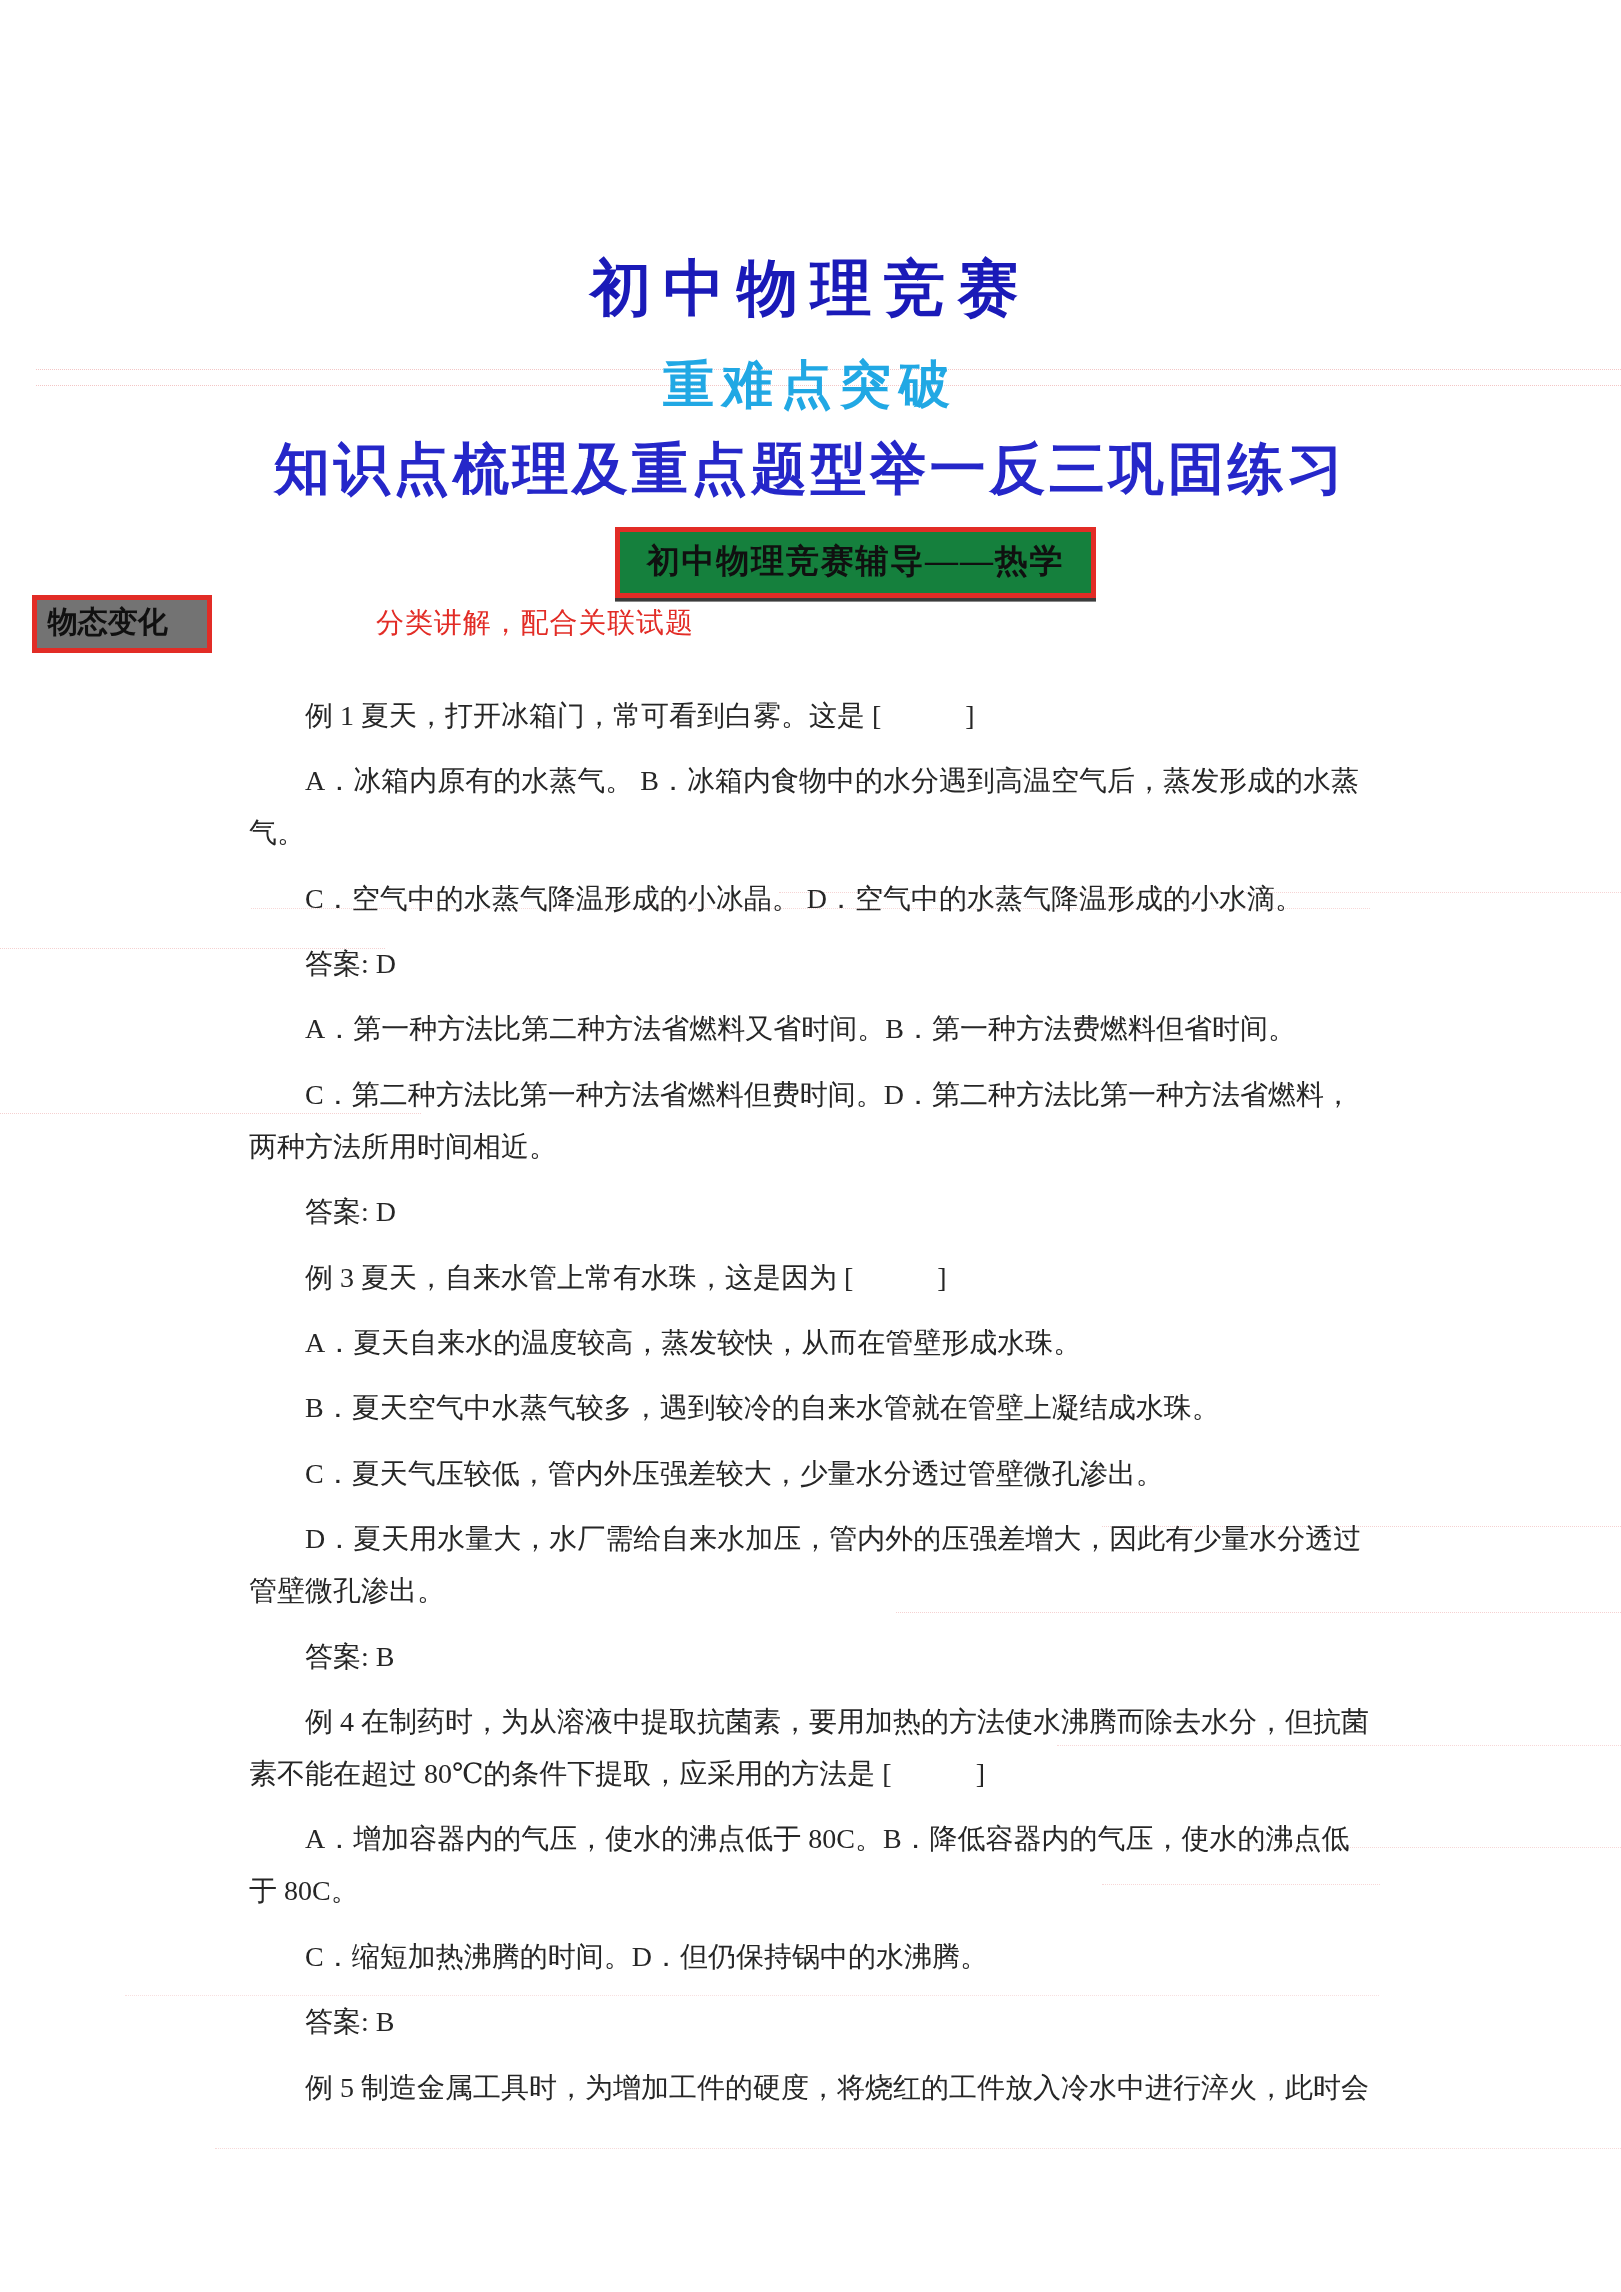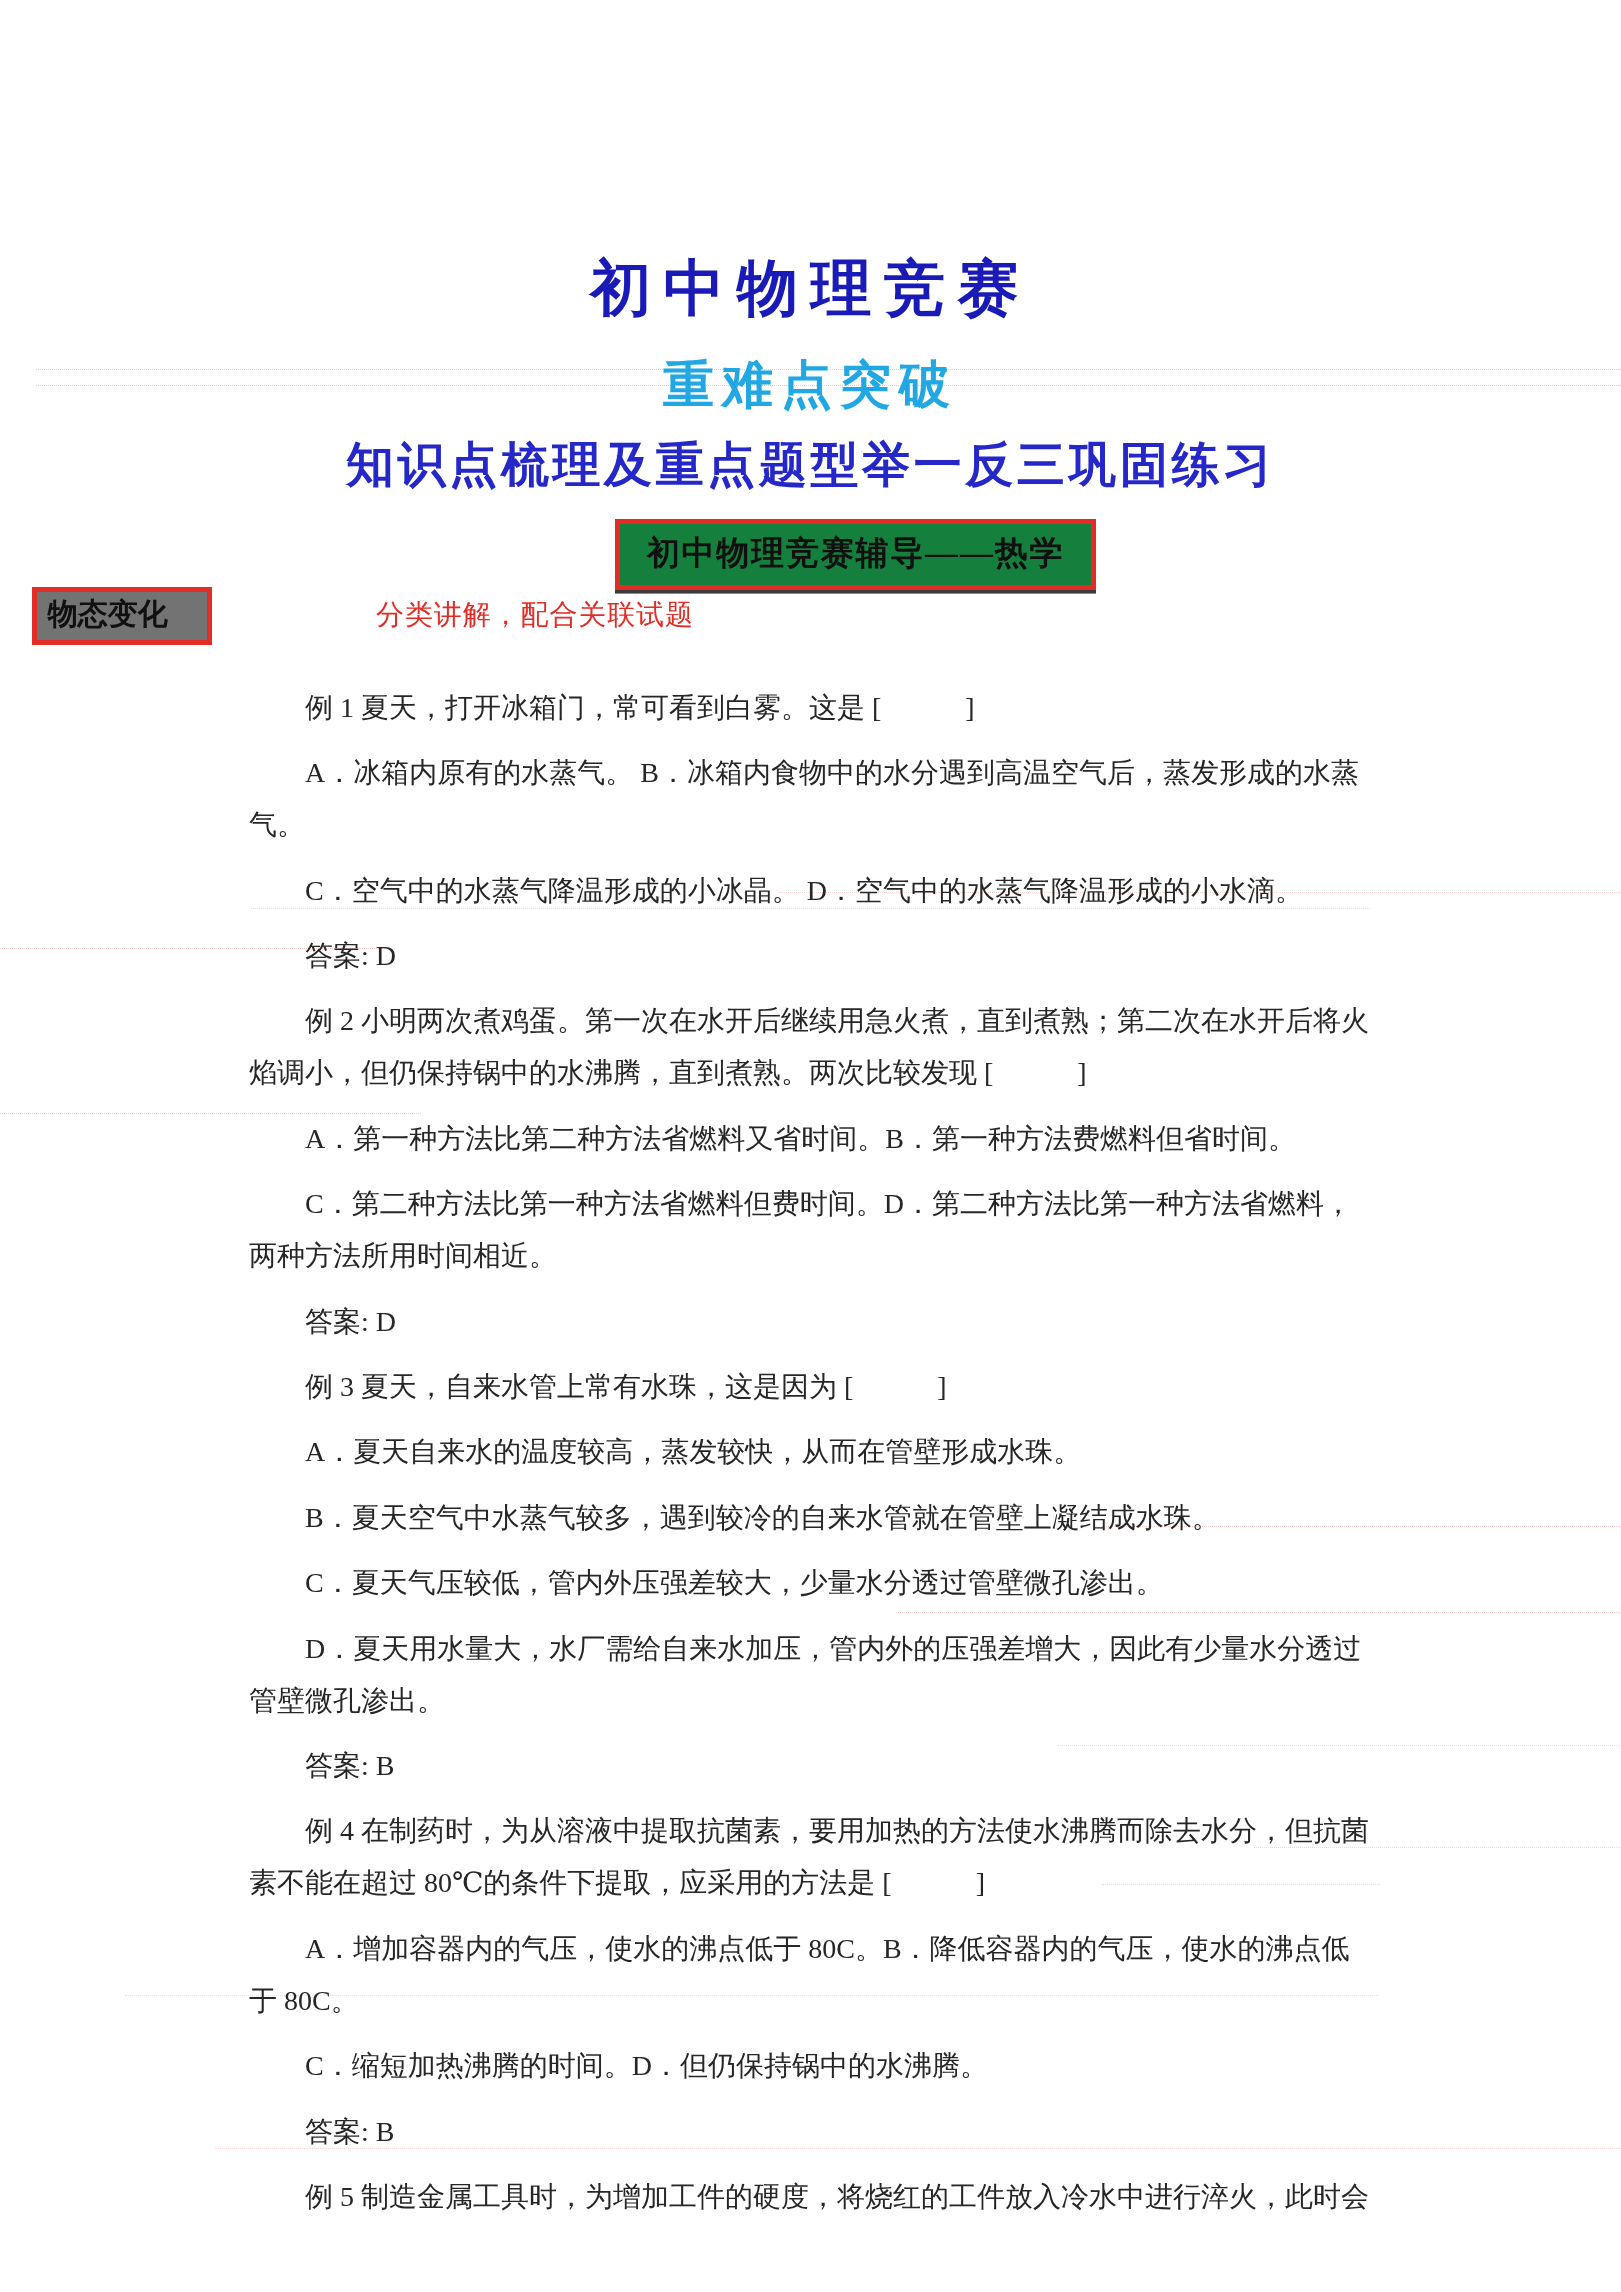--- a/index.html
+++ b/index.html
@@ -22,21 +22,21 @@
   .header{text-align:center;padding-top:242px;}
   .main-title{
     margin:16px;font-size:61px;font-weight:bold;color:var(--title-blue);
     letter-spacing:12.5px;line-height:1;
   }
   .sub-title{
     margin:41px 0 0;font-size:51px;font-weight:bold;color:var(--subtitle-cyan);
     letter-spacing:8px;line-height:1;
   }
   .tagline{
-    margin:30px 11px 0;font-size:48px;font-weight:bold;color:var(--tagline-blue);
+    margin:30px 11px 0;font-size:56px;font-weight:bold;color:var(--tagline-blue);
     letter-spacing:3.6px;line-height:1;
   }
   .banner{
     display:inline-block;margin:30px 0 0 90px;
     border:5.4px solid var(--accent-red);
     padding:7.2px 27px 9px;
     box-shadow:0 3.6px 0 rgba(25,25,25,.85);
     background:#15803d;
   }
   .banner-text{font-size:33px;font-weight:bold;color:#101010;letter-spacing:1.8px;}
@@ -93,21 +93,20 @@
   <div class="section-row">
     <span class="section-label">物态变化</span>
     <span class="annotation">分类讲解，配合关联试题</span>
   </div>
 
   <div class="content">
     <p class="para">例 1  夏天，打开冰箱门，常可看到白雾。这是 [　　　]</p>
     <p class="para">A．冰箱内原有的水蒸气。 B．冰箱内食物中的水分遇到高温空气后，蒸发形成的水蒸气。</p>
     <p class="para">C．空气中的水蒸气降温形成的小冰晶。 D．空气中的水蒸气降温形成的小水滴。</p>
     <p class="para">答案: D</p>
-    <p class="para">例 2 小明两次煮鸡蛋。第一次在水开后继续用急火煮，直到煮熟；第二次在水开后将火焰调小，但仍保持锅中的水沸腾，直到煮熟。两次比较发现 [　　　]</p>
     <p class="para">A．第一种方法比第二种方法省燃料又省时间。B．第一种方法费燃料但省时间。</p>
     <p class="para">C．第二种方法比第一种方法省燃料但费时间。D．第二种方法比第一种方法省燃料，两种方法所用时间相近。</p>
     <p class="para">答案: D</p>
     <p class="para">例 3 夏天，自来水管上常有水珠，这是因为 [　　　]</p>
     <p class="para">A．夏天自来水的温度较高，蒸发较快，从而在管壁形成水珠。</p>
     <p class="para">B．夏天空气中水蒸气较多，遇到较冷的自来水管就在管壁上凝结成水珠。</p>
     <p class="para">C．夏天气压较低，管内外压强差较大，少量水分透过管壁微孔渗出。</p>
     <p class="para">D．夏天用水量大，水厂需给自来水加压，管内外的压强差增大，因此有少量水分透过管壁微孔渗出。</p>
     <p class="para">答案: B</p>
     <p class="para">例 4 在制药时，为从溶液中提取抗菌素，要用加热的方法使水沸腾而除去水分，但抗菌素不能在超过 80℃的条件下提取，应采用的方法是 [　　　]</p>

